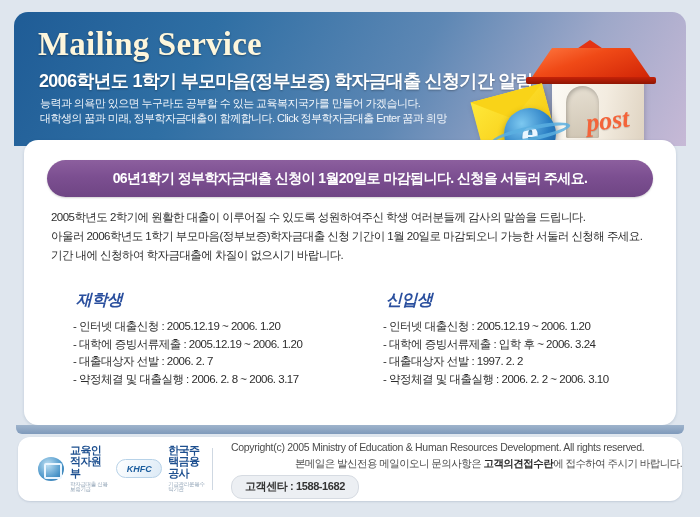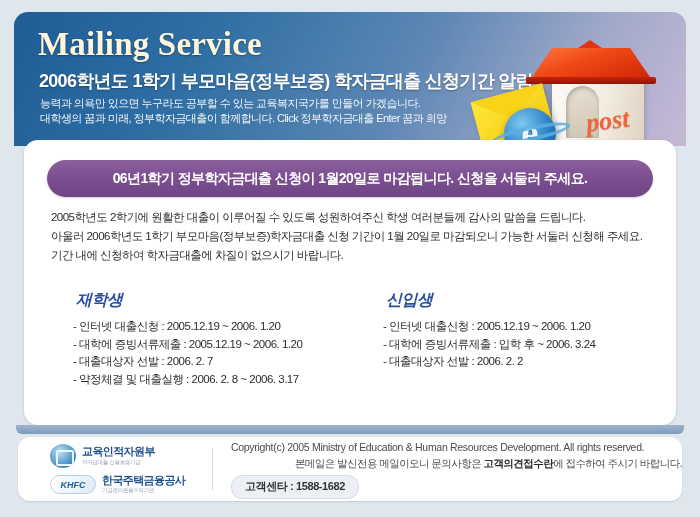--- a/index.html
+++ b/index.html
@@ -165,22 +165,22 @@
   
   .footer-card {
     position:absolute; left:18px; top:437px;
     width:664px; height:64px;
     background:#ffffff;
     border-radius:12px;
     box-shadow:0 1px 2px rgba(40,70,110,.15);
     display:flex; align-items:center;
   }
   .logos {
-    width:190px; padding-left:32px;
-    display:flex; flex-direction:column; gap:7px;
+    width:190px; padding-left:20px;
+    display:flex; gap:7px;
   }
   .logo-row { display:flex; align-items:center; gap:6px; }
   .seal {
     width:26px; height:24px; border-radius:50%;
     background:radial-gradient(circle at 38% 32%,#bfe0f3,#4a95c9 60%,#27699f 100%);
     position:relative; flex:none;
   }
   .seal:after {
     content:""; position:absolute; left:6px; top:6px;
     width:14px; height:12px; border:2px solid #eaf6ff; border-radius:2px;
@@ -258,21 +258,22 @@
         <li>- 대학에 증빙서류제출 : 2005.12.19 ~ 2006. 1.20</li>
         <li>- 대출대상자 선발 : 2006. 2. 7</li>
         <li>- 약정체결 및 대출실행 : 2006. 2. 8 ~ 2006. 3.17</li>
       </ul>
     </div>
     <div class="col">
       <div class="col-head">신입생</div>
       <ul>
         <li>- 인터넷 대출신청 : 2005.12.19 ~ 2006. 1.20</li>
         <li>- 대학에 증빙서류제출 : 입학 후  ~ 2006. 3.24</li>
-        <li>- 대출대상자 선발 : 2006. 2. 2</li>
+        <li>- 대출대상자 선발 : 1997. 2. 2</li>
+        <li>- 약정체결 및 대출실행 : 2006. 2. 2 ~ 2006. 3.10</li>
       </ul>
     </div>
   </div>
 </div>
 
 <div class="divider"></div>
 
 <div class="footer-card">
   <div class="logos">
     <div class="logo-row">

